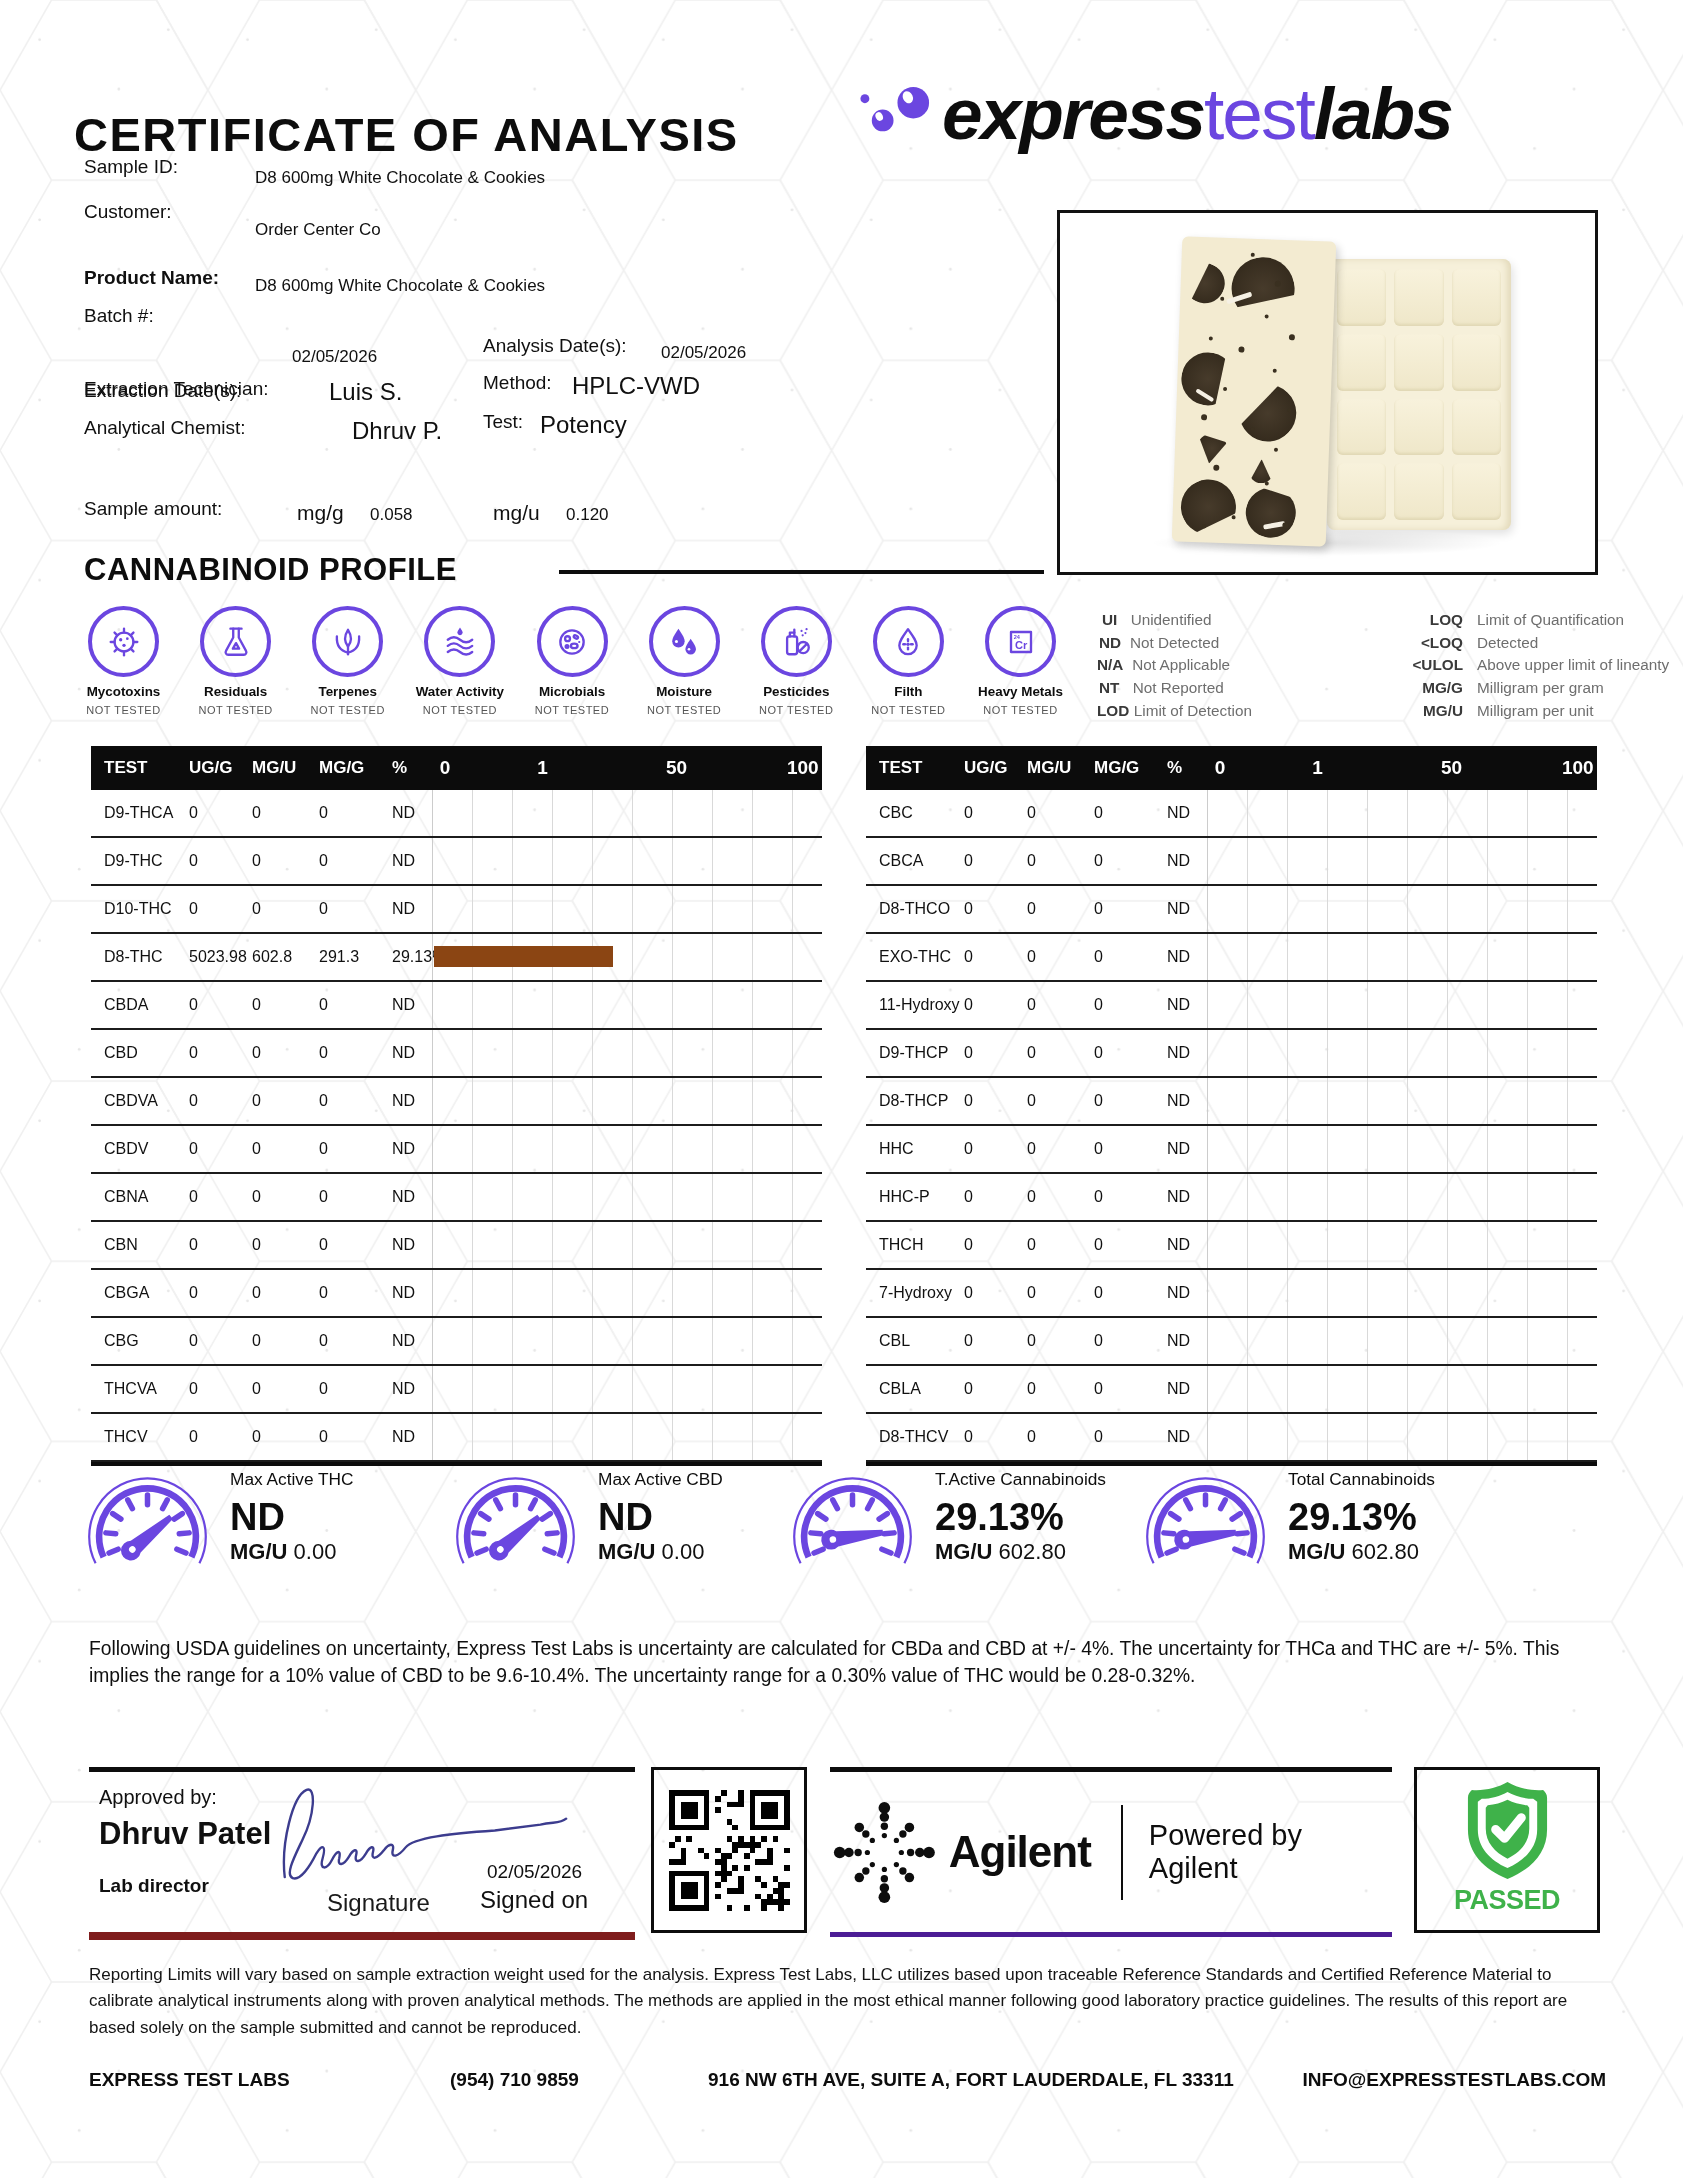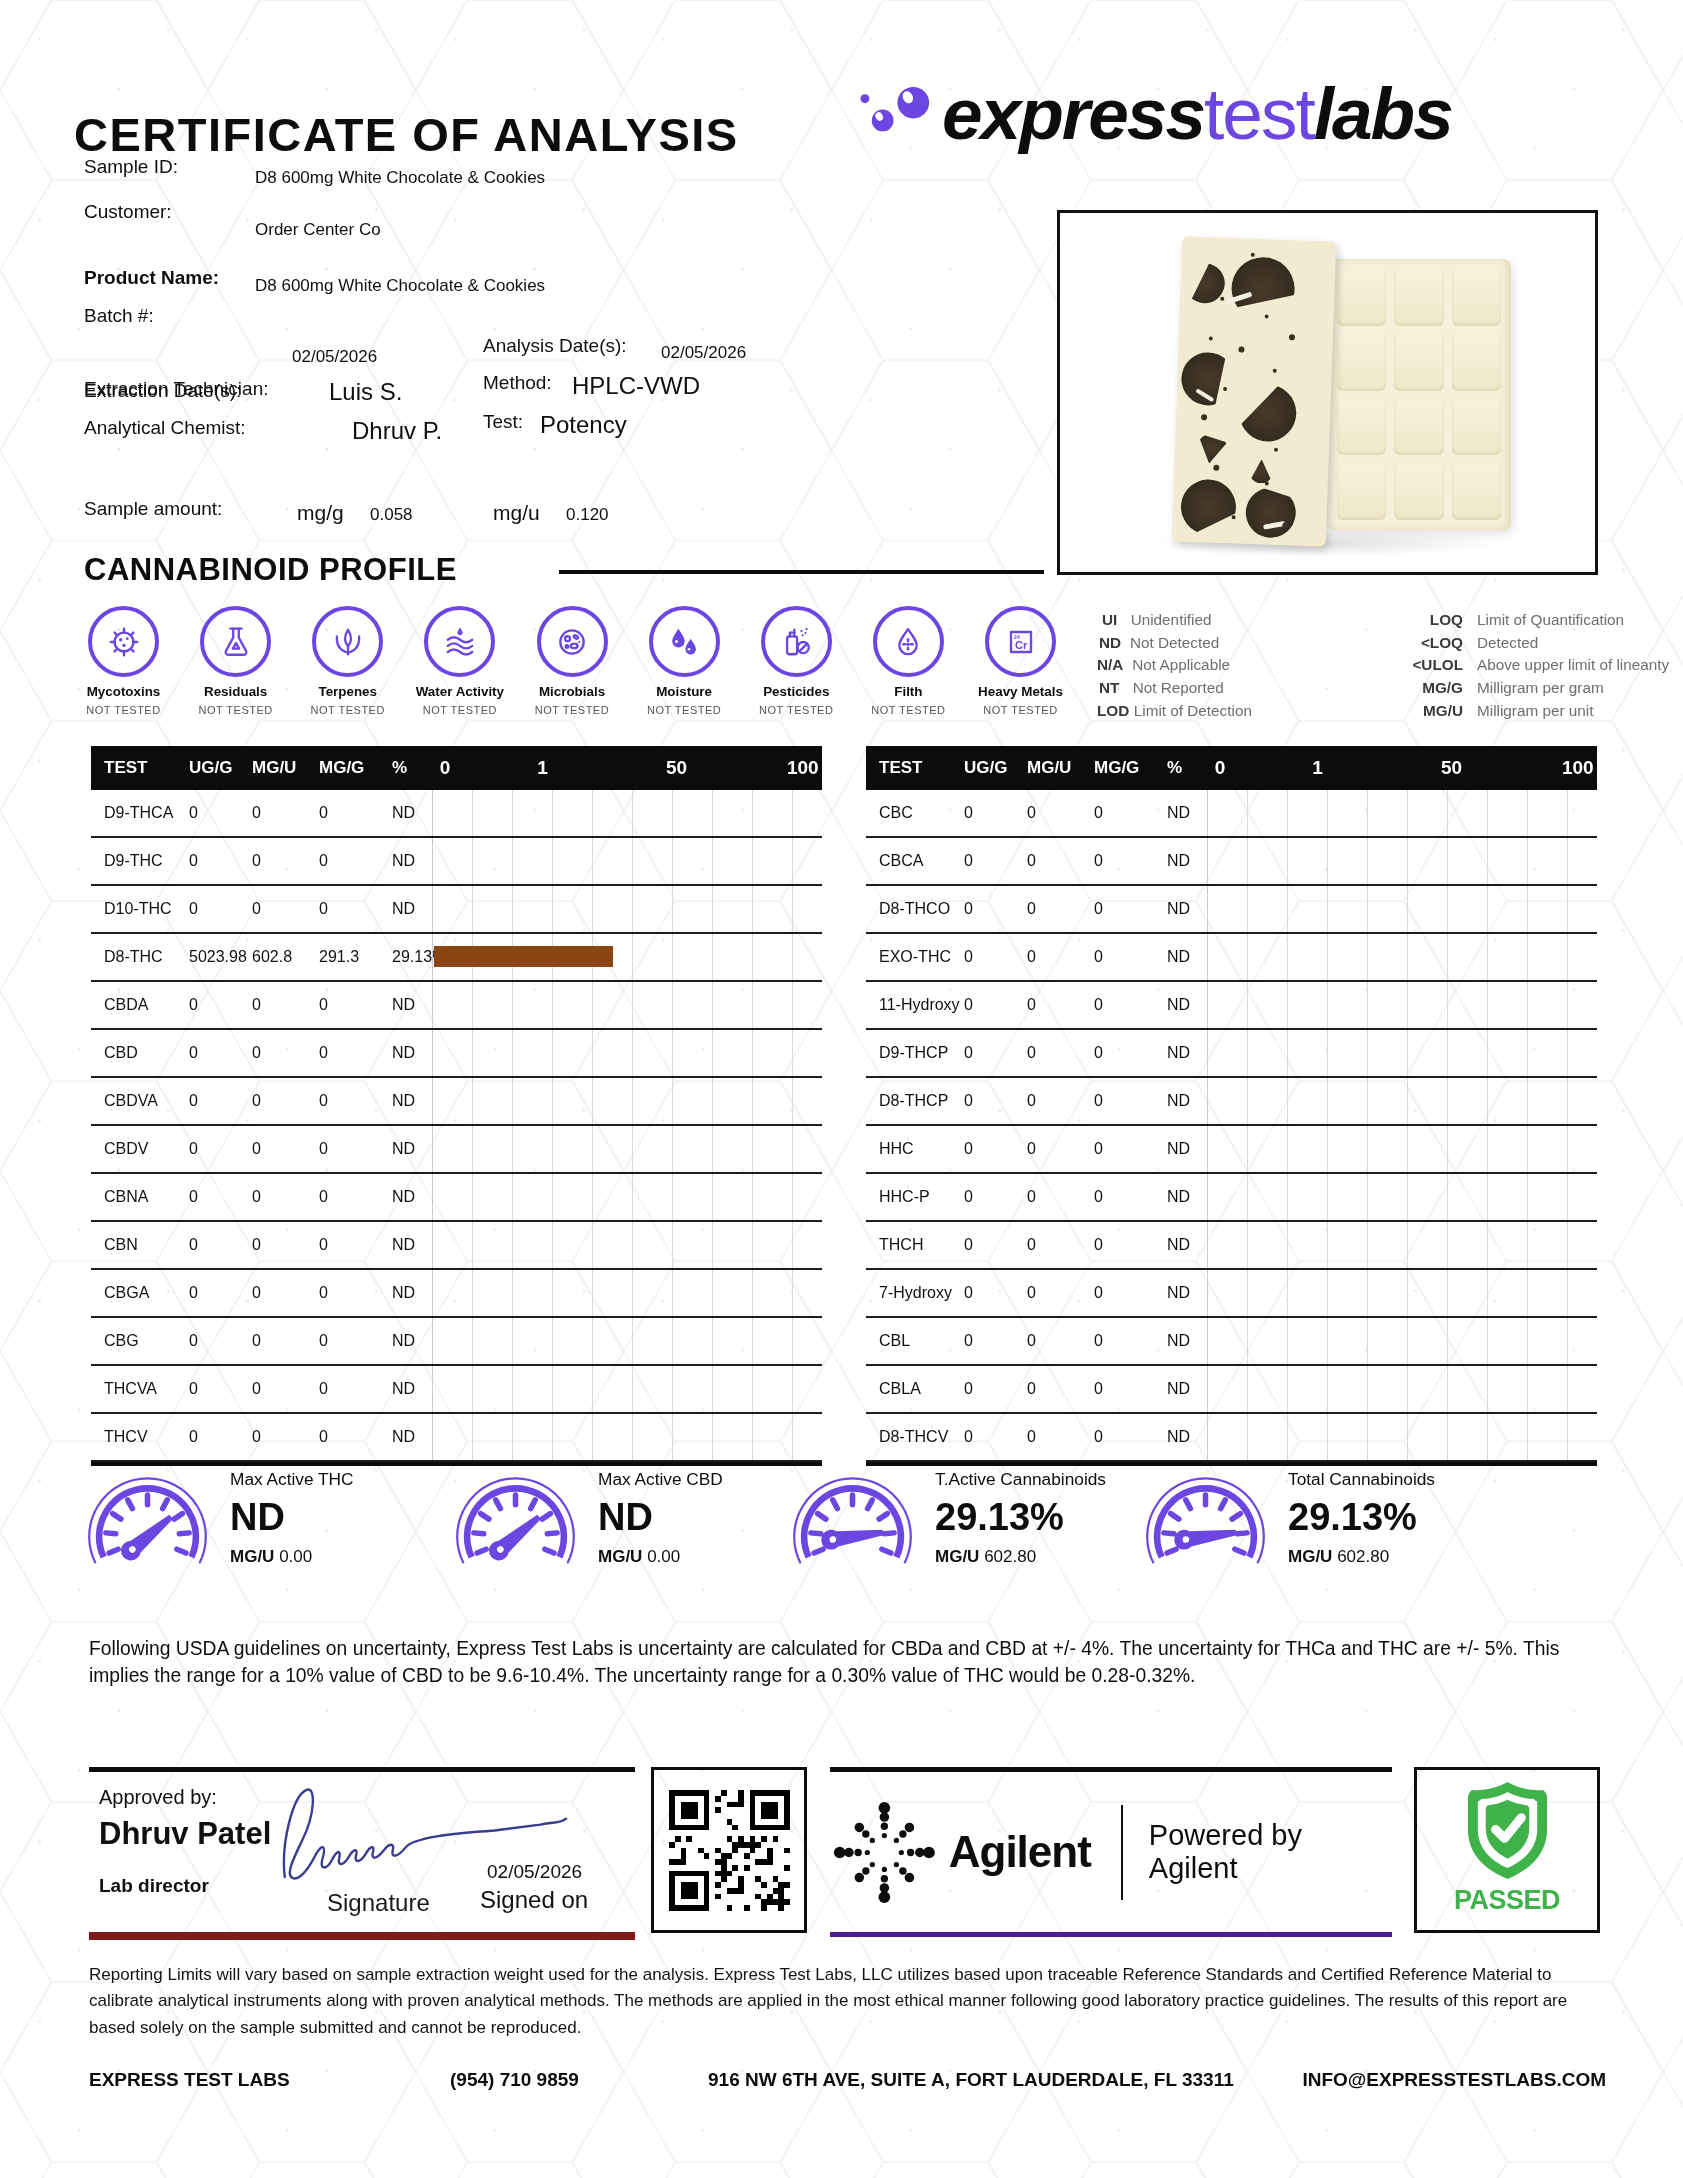--- a/index.html
+++ b/index.html
@@ -62,21 +62,21 @@
   .bar{position:absolute;left:1px;top:12px;height:21px;background:#8b4513;}
   .tbl-bottom{height:4px;background:#0c0c0c;}
   
   .gauge{position:absolute;display:flex;align-items:flex-start;}
   .gauge-svg{width:137px;height:121px;flex:none;}
   .gauge-svg .ticks line{stroke:#6b46e0;stroke-width:5;stroke-linecap:round;}
   .gauge-arc{stroke:#6b46e0;fill:none;}
   .gtext{margin-left:14px;padding-top:6px;}
   .glabel{font-size:17.3px;color:#0d0d0d;white-space:nowrap;}
   .gvalue{font-size:38px;font-weight:900;color:#0d0d0d;margin-top:6px;}
-  .gunit{margin-top:8px;font-size:17px;}
+  .gunit{margin-top:0;font-size:22px;}
   .gunit b{font-weight:900;}
   
   .uncertainty{font-size:19.3px;line-height:1.38;color:#0f0f0f;}
   .disclaimer{font-size:17px;line-height:1.55;color:#141414;}
   
   .sig-box{left:89px;top:1767px;width:546px;height:160px;border-top:5px solid #0d0d0d;border-bottom:8px solid #7f1d1d;}
   .qr-box{left:651px;top:1767px;width:150px;height:160px;border:3px solid #0d0d0d;display:flex;align-items:center;justify-content:center;}
   .agilent-box{left:830px;top:1767px;width:562px;height:160px;border-top:5px solid #0d0d0d;border-bottom:5px solid #4c1d95;
                display:flex;align-items:center;}
   .agilent-name{font-size:44px;font-weight:900;color:#0d0d0d;letter-spacing:-1px;margin-left:10px;}

